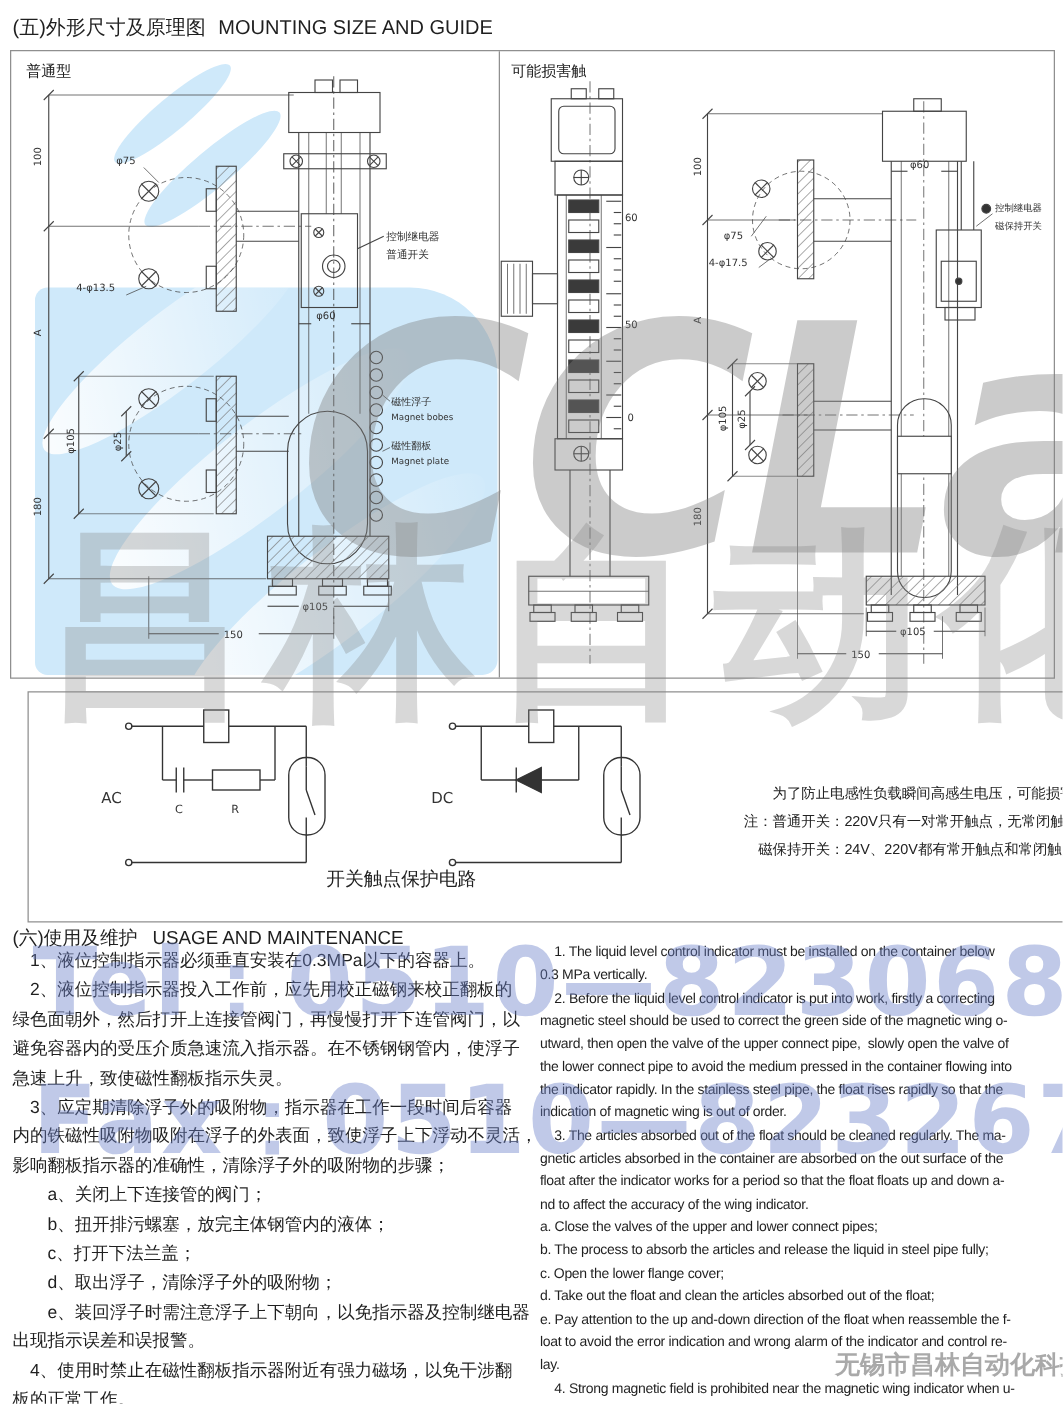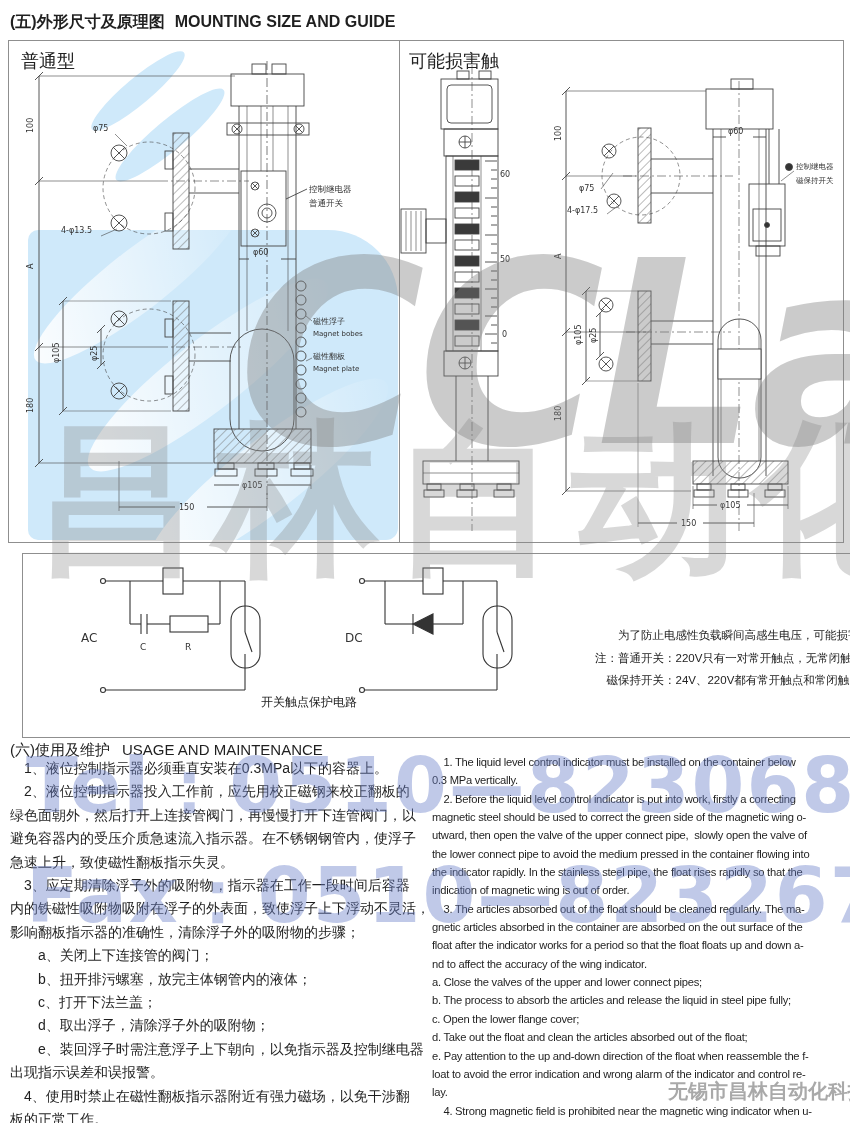--- a/index.html
+++ b/index.html
@@ -1,29 +1,29 @@
 <!DOCTYPE html>
 <html><head>
 <meta charset="utf-8">
 <style>
   html,body{margin:0;padding:0}
   body{width:850px;height:1123px;position:relative;overflow:hidden;background:#ffffff;
        font-family:"Liberation Sans","DejaVu Sans",sans-serif;color:#1f1f1f}
   .abs{position:absolute}
   
-  .page-title{left:10px;top:12px;font-size:16px;font-weight:bold;white-space:nowrap;z-index:2}
+  .page-title{left:10px;top:12px;font-size:16px;font-weight:normal;white-space:nowrap;z-index:2}
   .page-title .en{margin-left:10px}
   
   .drawings-box{left:8px;top:40px;width:834px;height:501px;border:1.2px solid #8f8f8f;z-index:1}
   .divider{left:390px;top:0;bottom:0;width:0;border-left:1.2px solid #8f8f8f}
-  .type-label{font-size:18px;color:#222;z-index:2}
+  .type-label{font-size:12px;color:#222;z-index:2}
   .circuit-box{left:22px;top:553px;width:834px;height:183px;border:1.2px solid #8f8f8f;z-index:1}
   svg{position:absolute;overflow:visible}
   svg text{font-family:"DejaVu Sans","Liberation Sans",sans-serif;fill:#333;stroke:none}
-  .circuit-caption{left:238px;top:140px;font-size:12px;color:#222}
+  .circuit-caption{left:238px;top:140px;font-size:15px;color:#222}
   .circuit-notes{left:572px;top:70px;width:268px;font-size:11.5px;line-height:22.5px;white-space:pre;color:#222}
   
   .usage-heading{left:10px;top:741px;font-size:15px;font-weight:normal;white-space:nowrap;z-index:2}
   .usage-heading .en{margin-left:12px}
   .zh-col{left:10px;top:757px;width:424px;font-size:14px;line-height:23.4px;white-space:pre;z-index:2}
   .en-col{left:432px;top:753px;width:414px;font-size:11.2px;letter-spacing:-0.25px;line-height:18.35px;white-space:pre;z-index:2;overflow:hidden}
   
   .wm{pointer-events:none;white-space:nowrap}
   .wm-logo-blue{left:28px;top:230px;width:370px;height:310px;background:#cfe9fa;
     border-radius:10px 70px 12px 10px;z-index:0;overflow:hidden}

